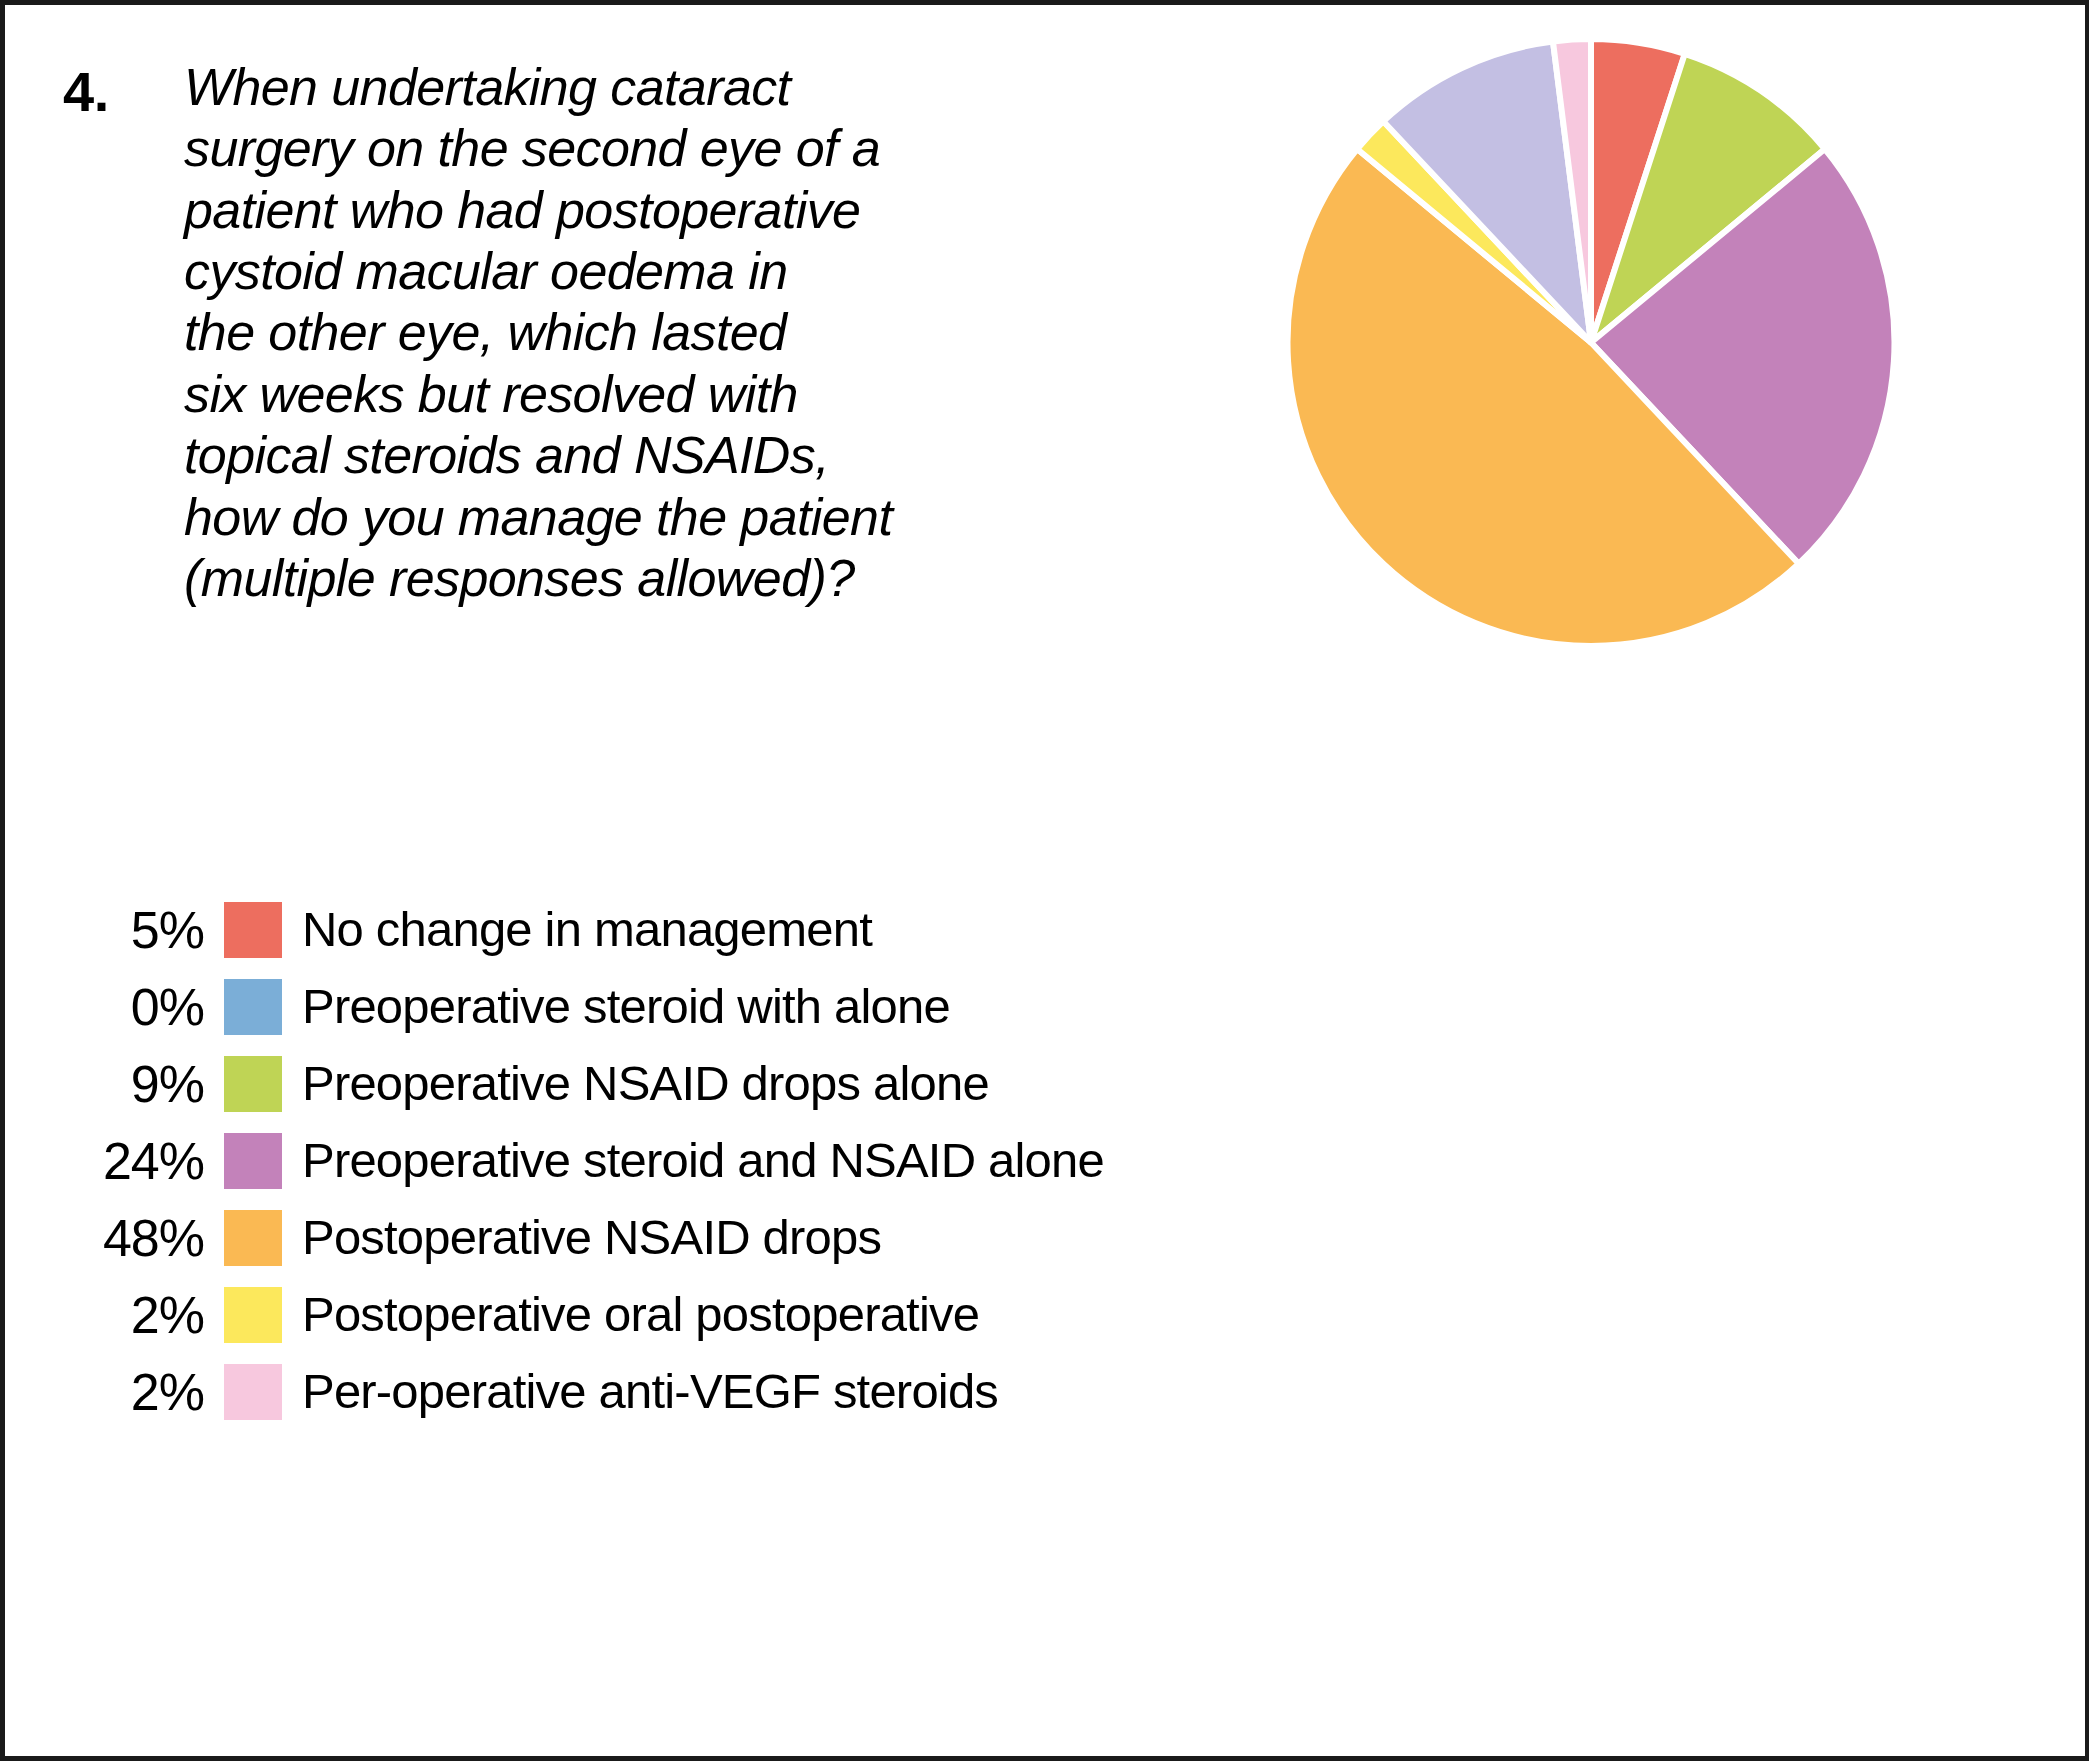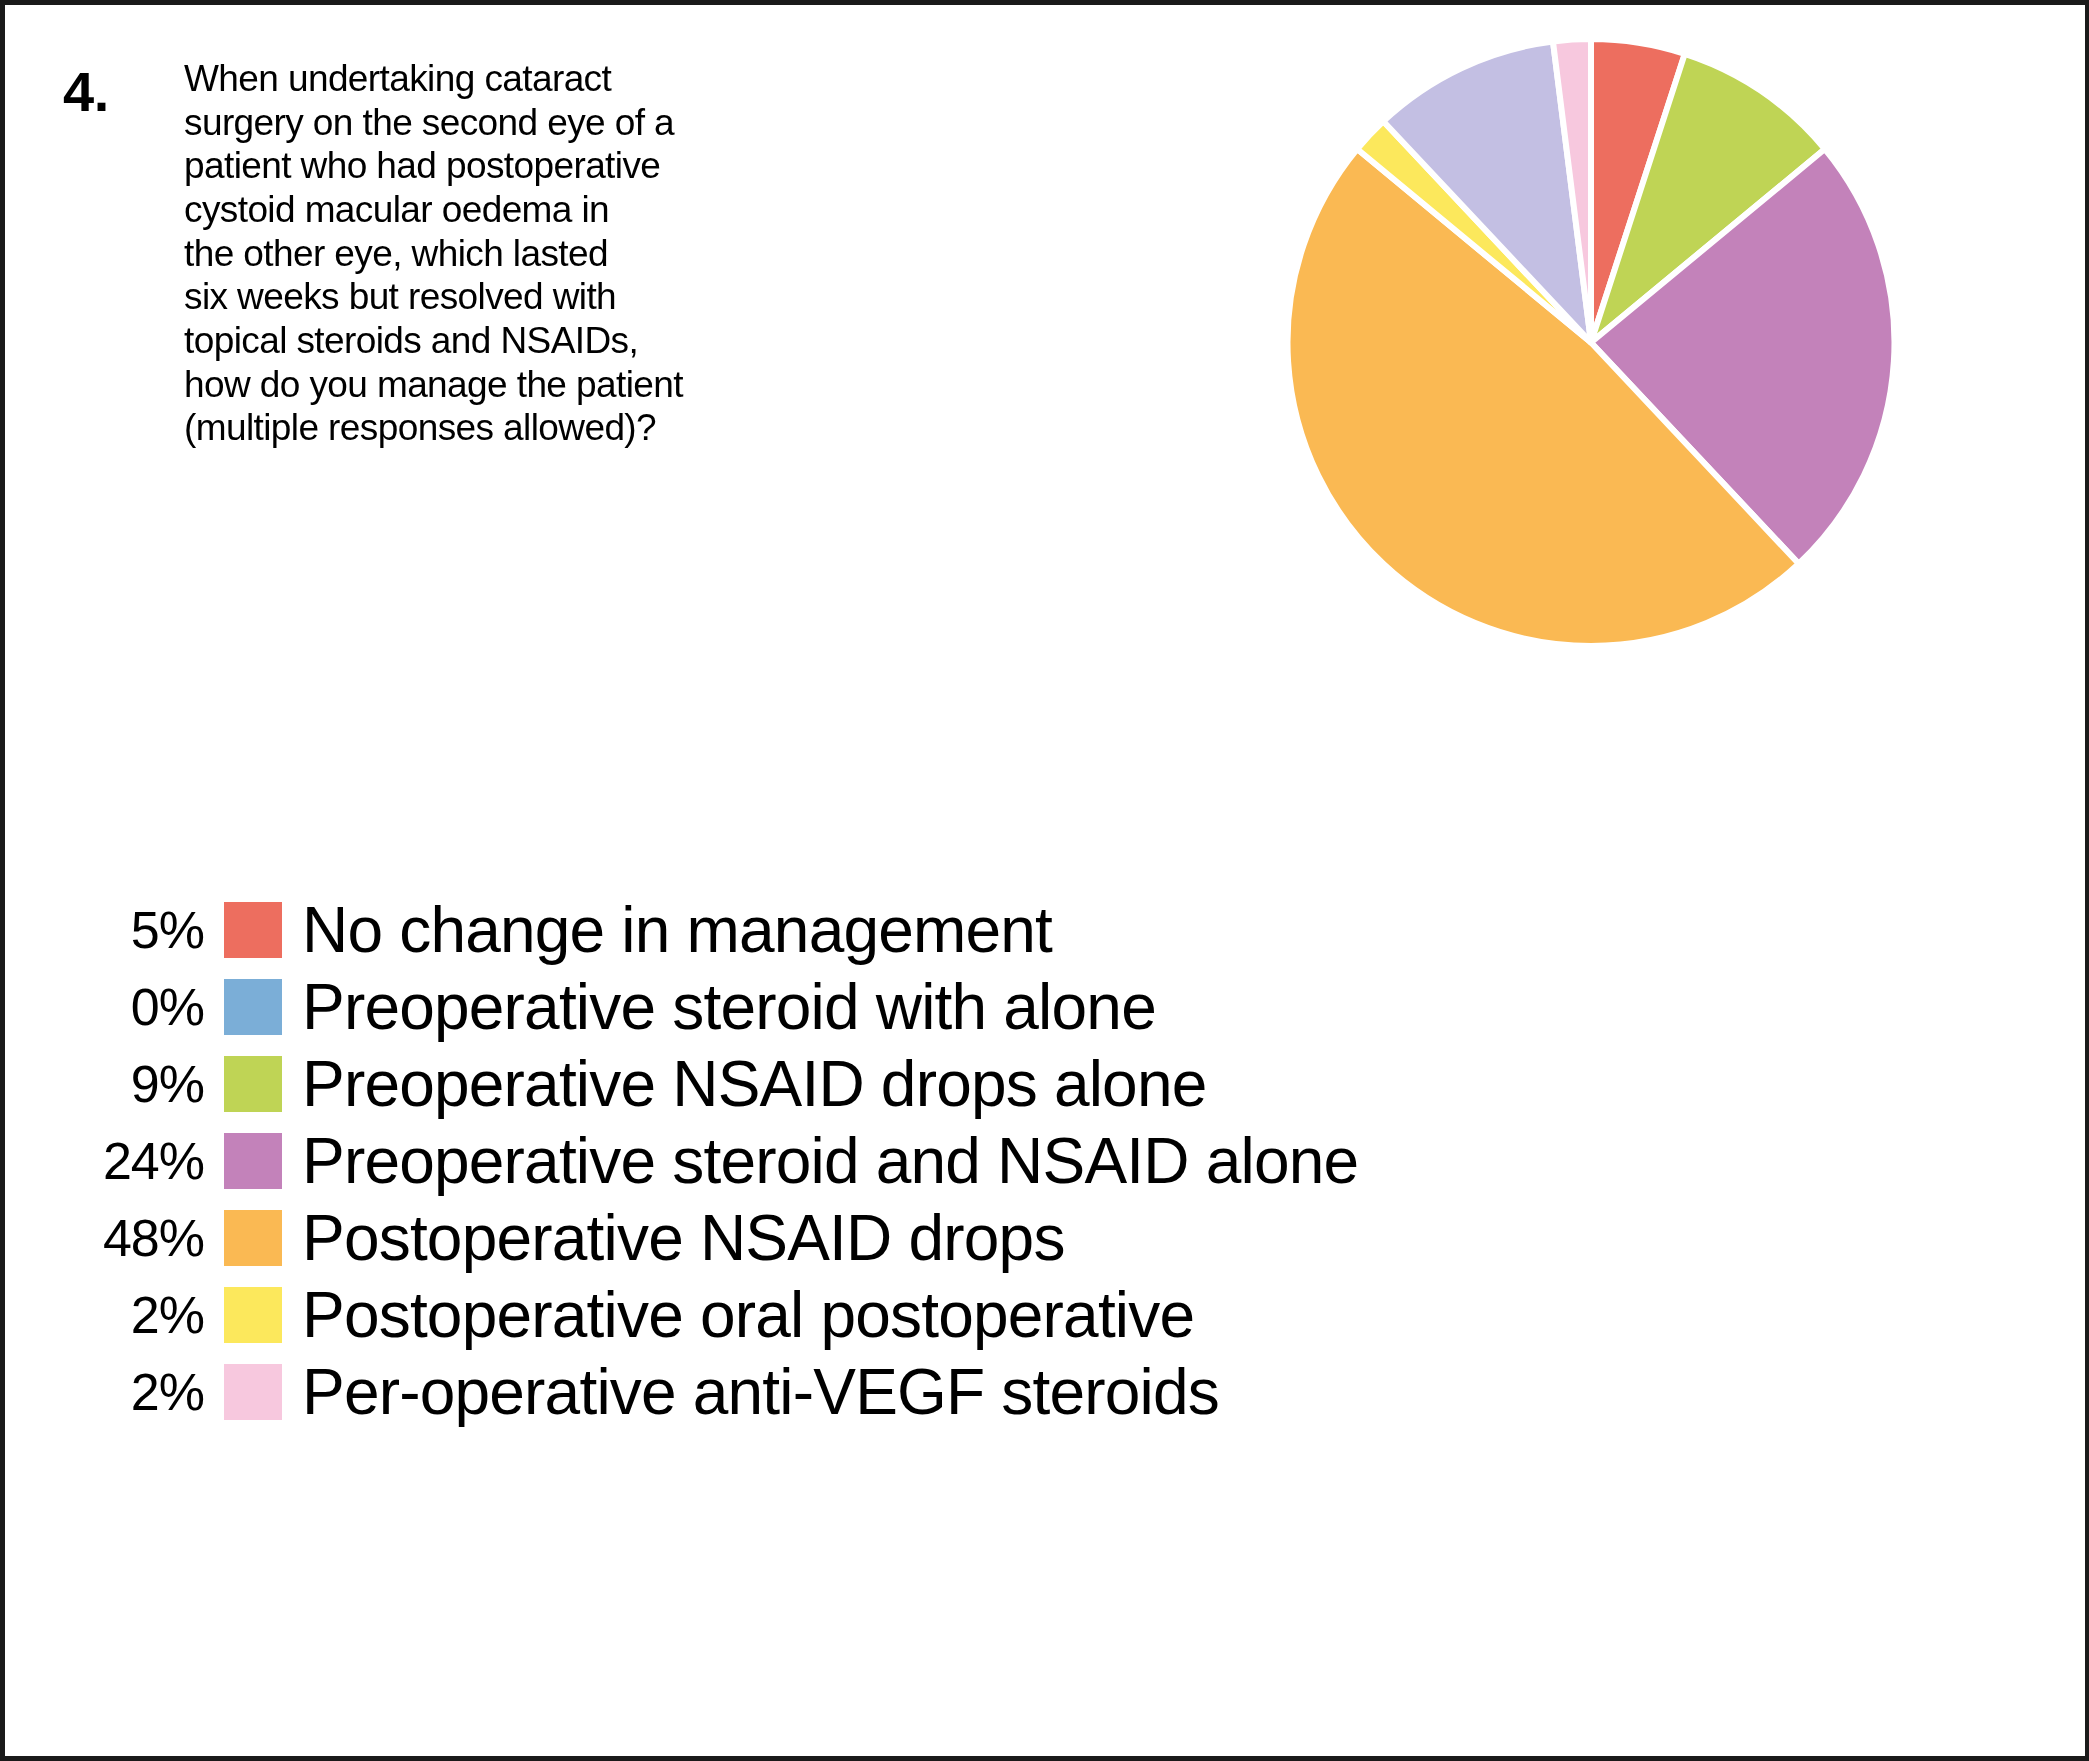--- a/index.html
+++ b/index.html
@@ -37,26 +37,27 @@
   #question-number {
     font-size: 56px;
     font-weight: bold;
     line-height: 1.18;
     letter-spacing: -0.5px;
     width: 121px;
     flex: 0 0 121px;
     padding-top: 2px;
   }
   #question-text {
-    font-size: 37px;
+    font-size: 52px;
     font-weight: normal;
     line-height: 1.18;
     letter-spacing: -0.6px;
     white-space: pre-line;
     width: 945px;
+    font-style: italic;
   }
   
   #pie-wrap {
     position: absolute;
     left: 1193px;
     top: 28px;
     width: 786px;
     height: 619px;
   }
   #pie-svg { display: block; width: 786px; height: 619px; }
@@ -82,21 +83,21 @@
     letter-spacing: -1px;
     padding-right: 20px;
   }
   .legend-swatch {
     width: 58px;
     flex: 0 0 58px;
     height: 56px;
     margin-right: 20px;
   }
   .legend-label {
-    font-size: 64px;
+    font-size: 49px;
     line-height: 1;
     letter-spacing: -0.8px;
     white-space: nowrap;
   }
 </style>
 </head>
 <body>
 
 <div id="figure-frame">
 

